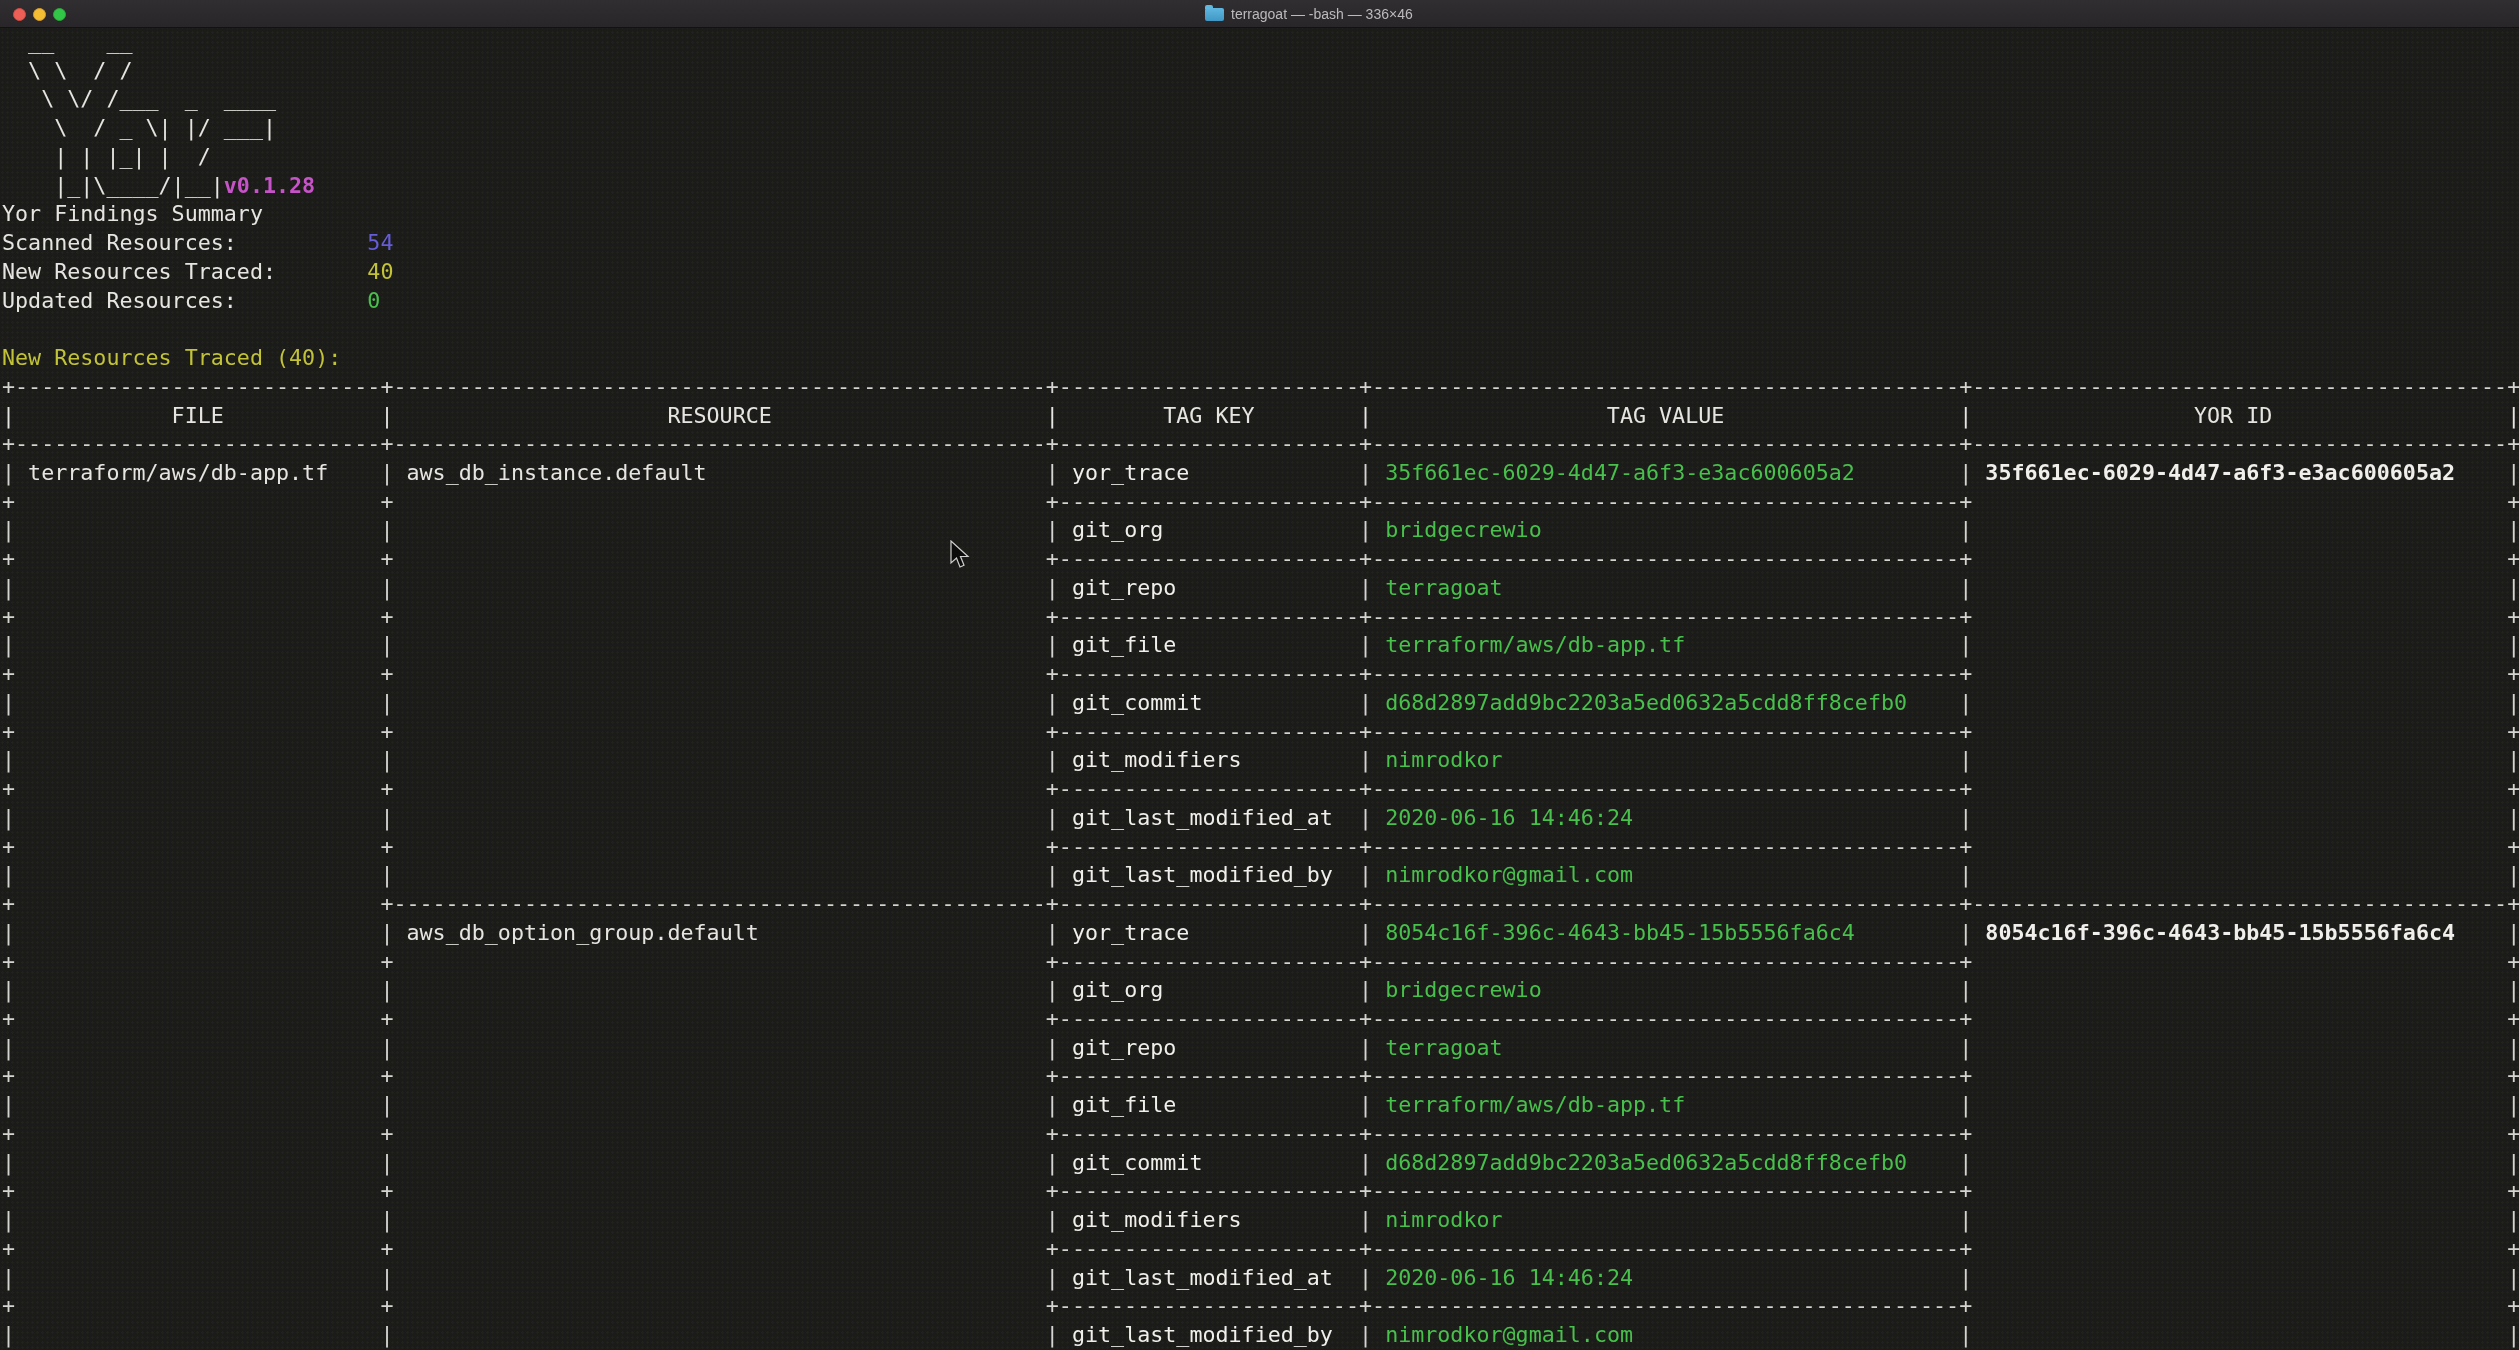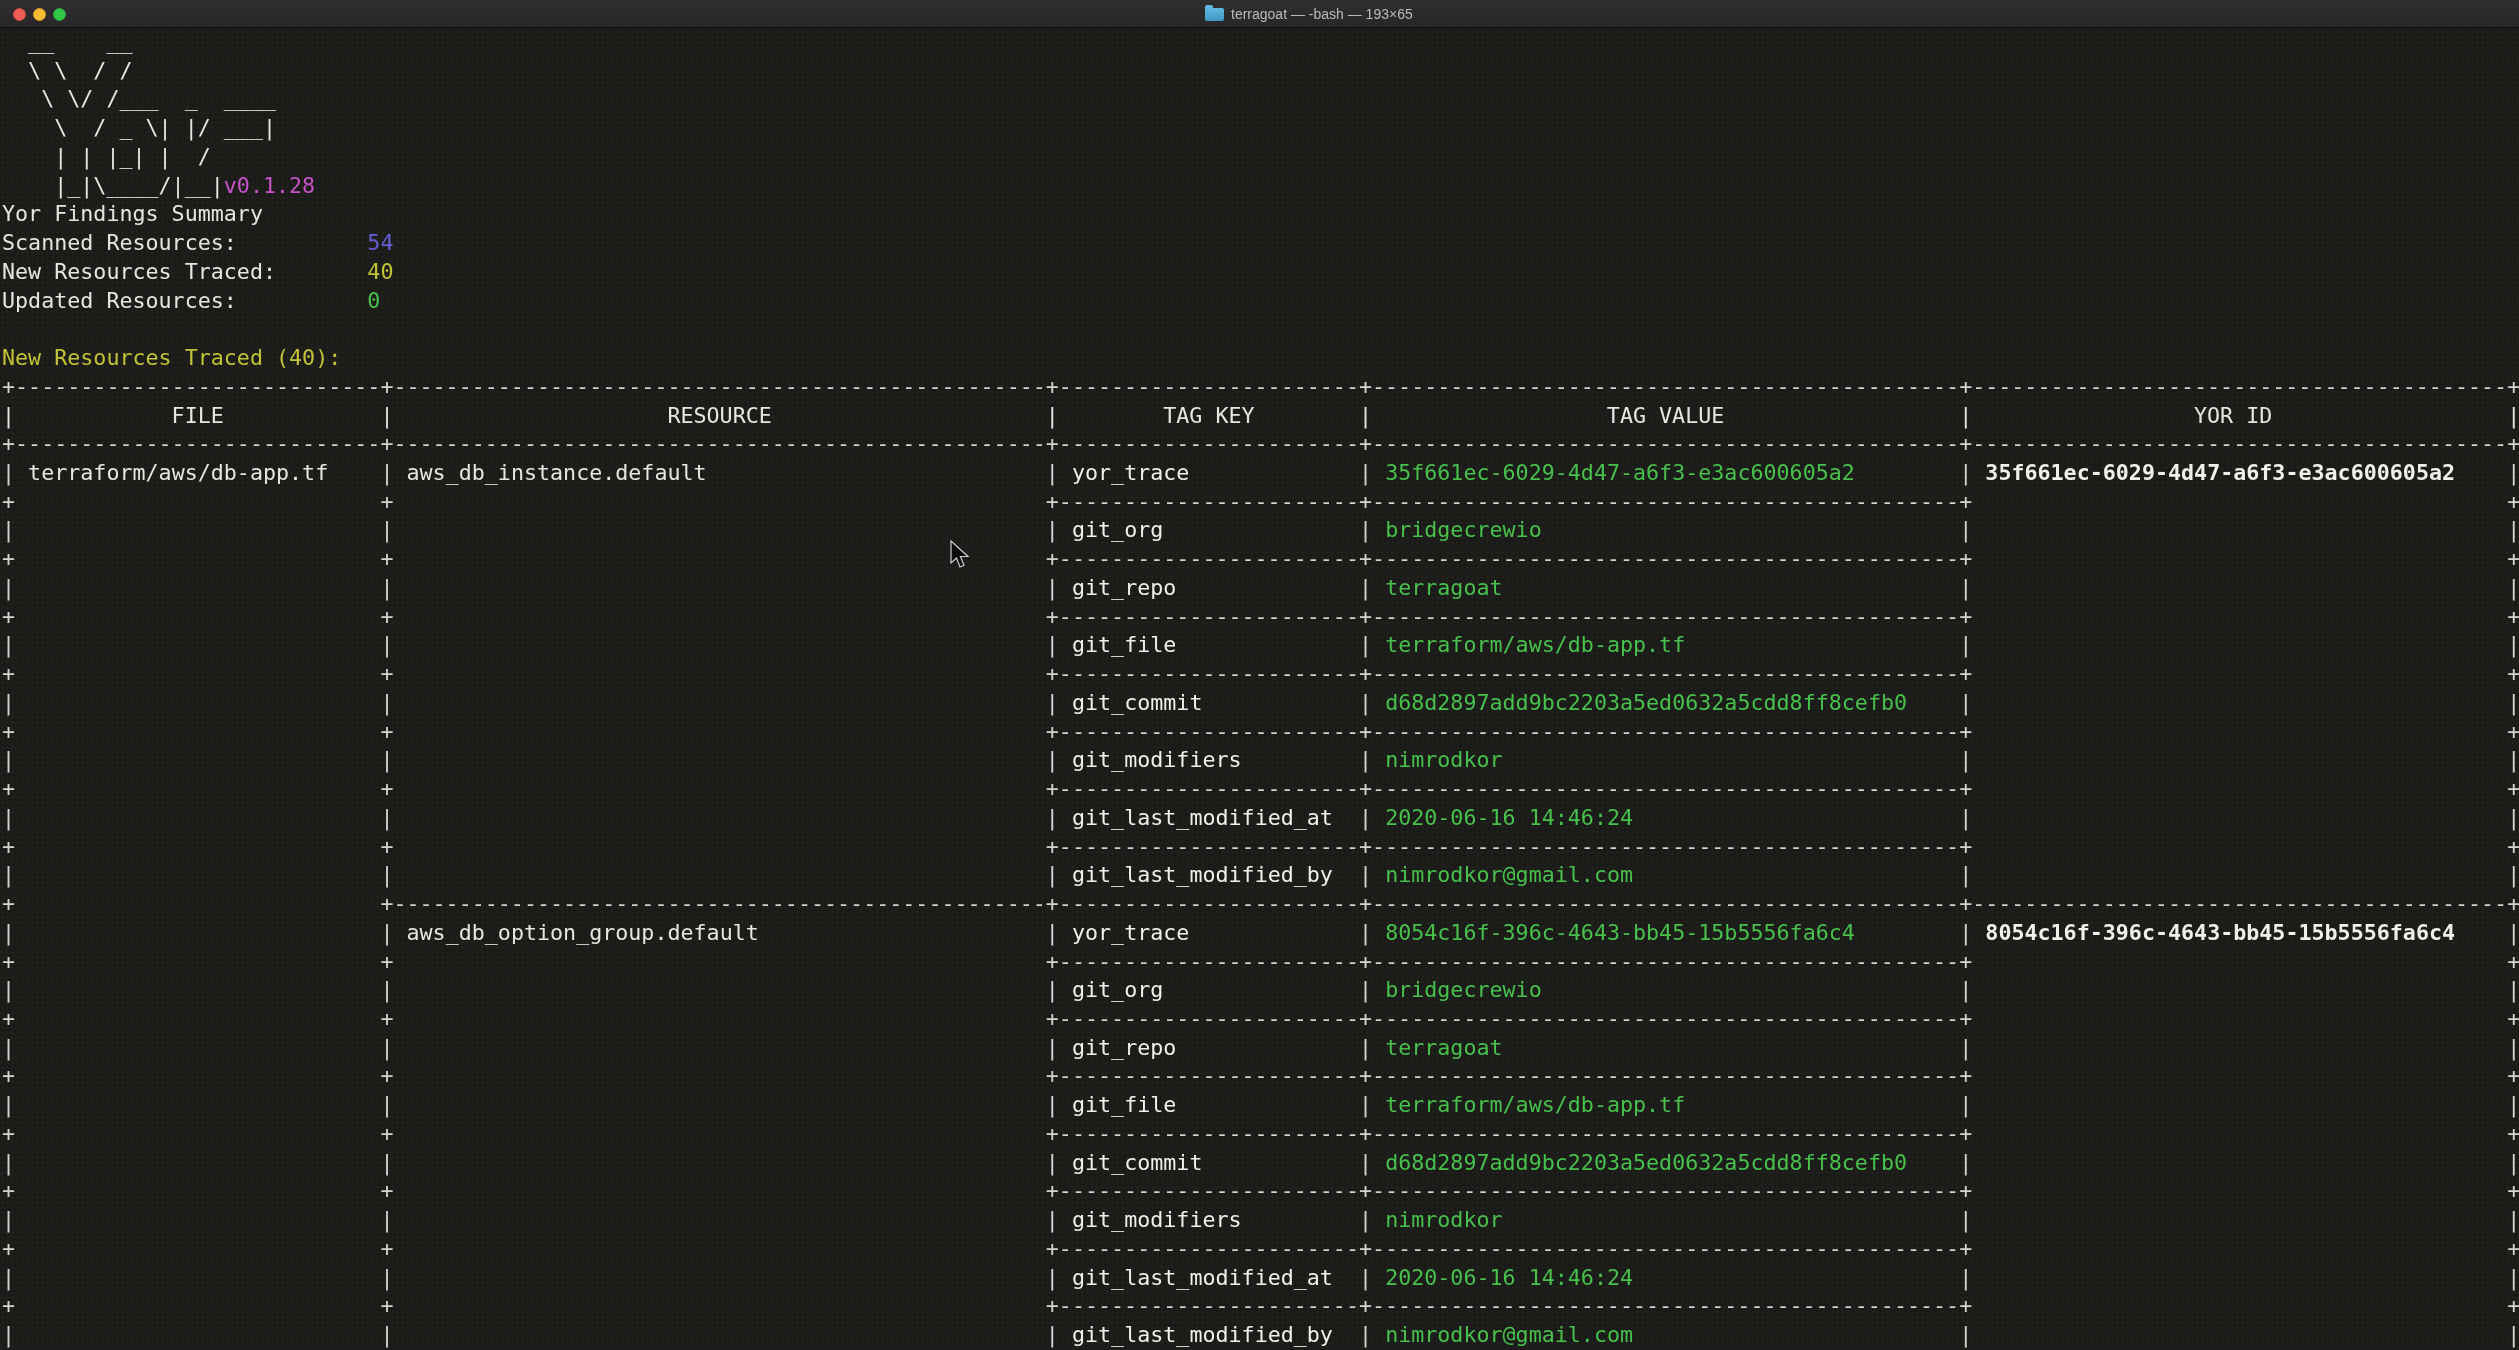--- a/index.html
+++ b/index.html
@@ -27,37 +27,37 @@
   .screen{position:absolute;top:28px;left:0;width:2519px;height:1322px;overflow:hidden;}
   pre#term{font-family:"DejaVu Sans Mono",monospace;font-size:21.68px;padding-left:2px;}
   .tl{height:28.7391px;line-height:28.7391px;white-space:pre;}
   .c-w{color:var(--white);margin-top:24px;}
   .c-b{color:var(--border);}
   .c-k{color:var(--key);font-weight:normal;}
   .c-id{color:var(--key);font-weight:bold;}
   .c-g{color:var(--green);}
   .c-y{color:var(--yellow);}
   .c-bl{color:var(--blue);}
-  .c-m{color:var(--magenta);}
+  .c-m{color:var(--magenta);font-weight:bold;}
   .cursor{position:absolute;left:948px;top:540px;width:22px;height:30px;}
 </style>
 </head>
 <body>
 
 <div class="window">
 
   <div class="titlebar">
     <div class="lights">
       <span class="light red"></span>
       <span class="light yellow"></span>
       <span class="light green"></span>
     </div>
     <div class="title-wrap">
       <span class="folder"></span>
-      <span>terragoat — -bash — 193×65</span>
+      <span>terragoat — -bash — 336×46</span>
     </div>
   </div>
 
   <div class="screen">
     <pre id="term"><div class="tl"><span class="c-w">  __    __</span></div><div class="tl"><span class="c-w">  \ \  / /</span></div><div class="tl"><span class="c-w">   \ \/ /___  _  ____</span></div><div class="tl"><span class="c-w">    \  / _ \| |/ ___|</span></div><div class="tl"><span class="c-w">    | | |_| |  /</span></div><div class="tl"><span class="c-w">    |_|\____/|__|</span><span class="c-m">v0.1.28</span></div><div class="tl"><span class="c-w">Yor Findings Summary</span></div><div class="tl"><span class="c-w">Scanned Resources:          </span><span class="c-bl">54</span></div><div class="tl"><span class="c-w">New Resources Traced:       </span><span class="c-y">40</span></div><div class="tl"><span class="c-w">Updated Resources:          </span><span class="c-g">0</span></div><div class="tl"></div><div class="tl"><span class="c-y">New Resources Traced (40):</span></div><div class="tl"><span class="c-b">+----------------------------+--------------------------------------------------+-----------------------+---------------------------------------------+-----------------------------------------+</span></div><div class="tl"><span class="c-w">|            FILE            |                     RESOURCE                     |        TAG KEY        |                  TAG VALUE                  |                 YOR ID                  |</span></div><div class="tl"><span class="c-b">+----------------------------+--------------------------------------------------+-----------------------+---------------------------------------------+-----------------------------------------+</span></div><div class="tl"><span class="c-b">| </span><span class="c-w">terraform/aws/db-app.tf    </span><span class="c-b">| </span><span class="c-w">aws_db_instance.default                          </span><span class="c-b">| </span><span class="c-k">yor_trace             </span><span class="c-b">| </span><span class="c-g">35f661ec-6029-4d47-a6f3-e3ac600605a2        </span><span class="c-b">| </span><span class="c-id">35f661ec-6029-4d47-a6f3-e3ac600605a2    </span><span class="c-b">|</span></div><div class="tl"><span class="c-b">+                            +                                                  +-----------------------+---------------------------------------------+                                         +</span></div><div class="tl"><span class="c-b">| </span><span class="c-w">                           </span><span class="c-b">| </span><span class="c-w">                                                 </span><span class="c-b">| </span><span class="c-k">git_org               </span><span class="c-b">| </span><span class="c-g">bridgecrewio                                </span><span class="c-b">| </span><span class="c-id">                                        </span><span class="c-b">|</span></div><div class="tl"><span class="c-b">+                            +                                                  +-----------------------+---------------------------------------------+                                         +</span></div><div class="tl"><span class="c-b">| </span><span class="c-w">                           </span><span class="c-b">| </span><span class="c-w">                                                 </span><span class="c-b">| </span><span class="c-k">git_repo              </span><span class="c-b">| </span><span class="c-g">terragoat                                   </span><span class="c-b">| </span><span class="c-id">                                        </span><span class="c-b">|</span></div><div class="tl"><span class="c-b">+                            +                                                  +-----------------------+---------------------------------------------+                                         +</span></div><div class="tl"><span class="c-b">| </span><span class="c-w">                           </span><span class="c-b">| </span><span class="c-w">                                                 </span><span class="c-b">| </span><span class="c-k">git_file              </span><span class="c-b">| </span><span class="c-g">terraform/aws/db-app.tf                     </span><span class="c-b">| </span><span class="c-id">                                        </span><span class="c-b">|</span></div><div class="tl"><span class="c-b">+                            +                                                  +-----------------------+---------------------------------------------+                                         +</span></div><div class="tl"><span class="c-b">| </span><span class="c-w">                           </span><span class="c-b">| </span><span class="c-w">                                                 </span><span class="c-b">| </span><span class="c-k">git_commit            </span><span class="c-b">| </span><span class="c-g">d68d2897add9bc2203a5ed0632a5cdd8ff8cefb0    </span><span class="c-b">| </span><span class="c-id">                                        </span><span class="c-b">|</span></div><div class="tl"><span class="c-b">+                            +                                                  +-----------------------+---------------------------------------------+                                         +</span></div><div class="tl"><span class="c-b">| </span><span class="c-w">                           </span><span class="c-b">| </span><span class="c-w">                                                 </span><span class="c-b">| </span><span class="c-k">git_modifiers         </span><span class="c-b">| </span><span class="c-g">nimrodkor                                   </span><span class="c-b">| </span><span class="c-id">                                        </span><span class="c-b">|</span></div><div class="tl"><span class="c-b">+                            +                                                  +-----------------------+---------------------------------------------+                                         +</span></div><div class="tl"><span class="c-b">| </span><span class="c-w">                           </span><span class="c-b">| </span><span class="c-w">                                                 </span><span class="c-b">| </span><span class="c-k">git_last_modified_at  </span><span class="c-b">| </span><span class="c-g">2020-06-16 14:46:24                         </span><span class="c-b">| </span><span class="c-id">                                        </span><span class="c-b">|</span></div><div class="tl"><span class="c-b">+                            +                                                  +-----------------------+---------------------------------------------+                                         +</span></div><div class="tl"><span class="c-b">| </span><span class="c-w">                           </span><span class="c-b">| </span><span class="c-w">                                                 </span><span class="c-b">| </span><span class="c-k">git_last_modified_by  </span><span class="c-b">| </span><span class="c-g">nimrodkor@gmail.com                         </span><span class="c-b">| </span><span class="c-id">                                        </span><span class="c-b">|</span></div><div class="tl"><span class="c-b">+                            +--------------------------------------------------+-----------------------+---------------------------------------------+-----------------------------------------+</span></div><div class="tl"><span class="c-b">| </span><span class="c-w">                           </span><span class="c-b">| </span><span class="c-w">aws_db_option_group.default                      </span><span class="c-b">| </span><span class="c-k">yor_trace             </span><span class="c-b">| </span><span class="c-g">8054c16f-396c-4643-bb45-15b5556fa6c4        </span><span class="c-b">| </span><span class="c-id">8054c16f-396c-4643-bb45-15b5556fa6c4    </span><span class="c-b">|</span></div><div class="tl"><span class="c-b">+                            +                                                  +-----------------------+---------------------------------------------+                                         +</span></div><div class="tl"><span class="c-b">| </span><span class="c-w">                           </span><span class="c-b">| </span><span class="c-w">                                                 </span><span class="c-b">| </span><span class="c-k">git_org               </span><span class="c-b">| </span><span class="c-g">bridgecrewio                                </span><span class="c-b">| </span><span class="c-id">                                        </span><span class="c-b">|</span></div><div class="tl"><span class="c-b">+                            +                                                  +-----------------------+---------------------------------------------+                                         +</span></div><div class="tl"><span class="c-b">| </span><span class="c-w">                           </span><span class="c-b">| </span><span class="c-w">                                                 </span><span class="c-b">| </span><span class="c-k">git_repo              </span><span class="c-b">| </span><span class="c-g">terragoat                                   </span><span class="c-b">| </span><span class="c-id">                                        </span><span class="c-b">|</span></div><div class="tl"><span class="c-b">+                            +                                                  +-----------------------+---------------------------------------------+                                         +</span></div><div class="tl"><span class="c-b">| </span><span class="c-w">                           </span><span class="c-b">| </span><span class="c-w">                                                 </span><span class="c-b">| </span><span class="c-k">git_file              </span><span class="c-b">| </span><span class="c-g">terraform/aws/db-app.tf                     </span><span class="c-b">| </span><span class="c-id">                                        </span><span class="c-b">|</span></div><div class="tl"><span class="c-b">+                            +                                                  +-----------------------+---------------------------------------------+                                         +</span></div><div class="tl"><span class="c-b">| </span><span class="c-w">                           </span><span class="c-b">| </span><span class="c-w">                                                 </span><span class="c-b">| </span><span class="c-k">git_commit            </span><span class="c-b">| </span><span class="c-g">d68d2897add9bc2203a5ed0632a5cdd8ff8cefb0    </span><span class="c-b">| </span><span class="c-id">                                        </span><span class="c-b">|</span></div><div class="tl"><span class="c-b">+                            +                                                  +-----------------------+---------------------------------------------+                                         +</span></div><div class="tl"><span class="c-b">| </span><span class="c-w">                           </span><span class="c-b">| </span><span class="c-w">                                                 </span><span class="c-b">| </span><span class="c-k">git_modifiers         </span><span class="c-b">| </span><span class="c-g">nimrodkor                                   </span><span class="c-b">| </span><span class="c-id">                                        </span><span class="c-b">|</span></div><div class="tl"><span class="c-b">+                            +                                                  +-----------------------+---------------------------------------------+                                         +</span></div><div class="tl"><span class="c-b">| </span><span class="c-w">                           </span><span class="c-b">| </span><span class="c-w">                                                 </span><span class="c-b">| </span><span class="c-k">git_last_modified_at  </span><span class="c-b">| </span><span class="c-g">2020-06-16 14:46:24                         </span><span class="c-b">| </span><span class="c-id">                                        </span><span class="c-b">|</span></div><div class="tl"><span class="c-b">+                            +                                                  +-----------------------+---------------------------------------------+                                         +</span></div><div class="tl"><span class="c-b">| </span><span class="c-w">                           </span><span class="c-b">| </span><span class="c-w">                                                 </span><span class="c-b">| </span><span class="c-k">git_last_modified_by  </span><span class="c-b">| </span><span class="c-g">nimrodkor@gmail.com                         </span><span class="c-b">| </span><span class="c-id">                                        </span><span class="c-b">|</span></div></pre>
   </div>
 
   <svg class="cursor" viewBox="0 0 22 30">
     <path d="M3 1 L3 23 L8.5 18 L12 27 L16 25.3 L12.5 16.5 L20 16.5 Z" fill="#0b0b0b" stroke="#cfcfcf" stroke-width="1.2"></path>
   </svg>

